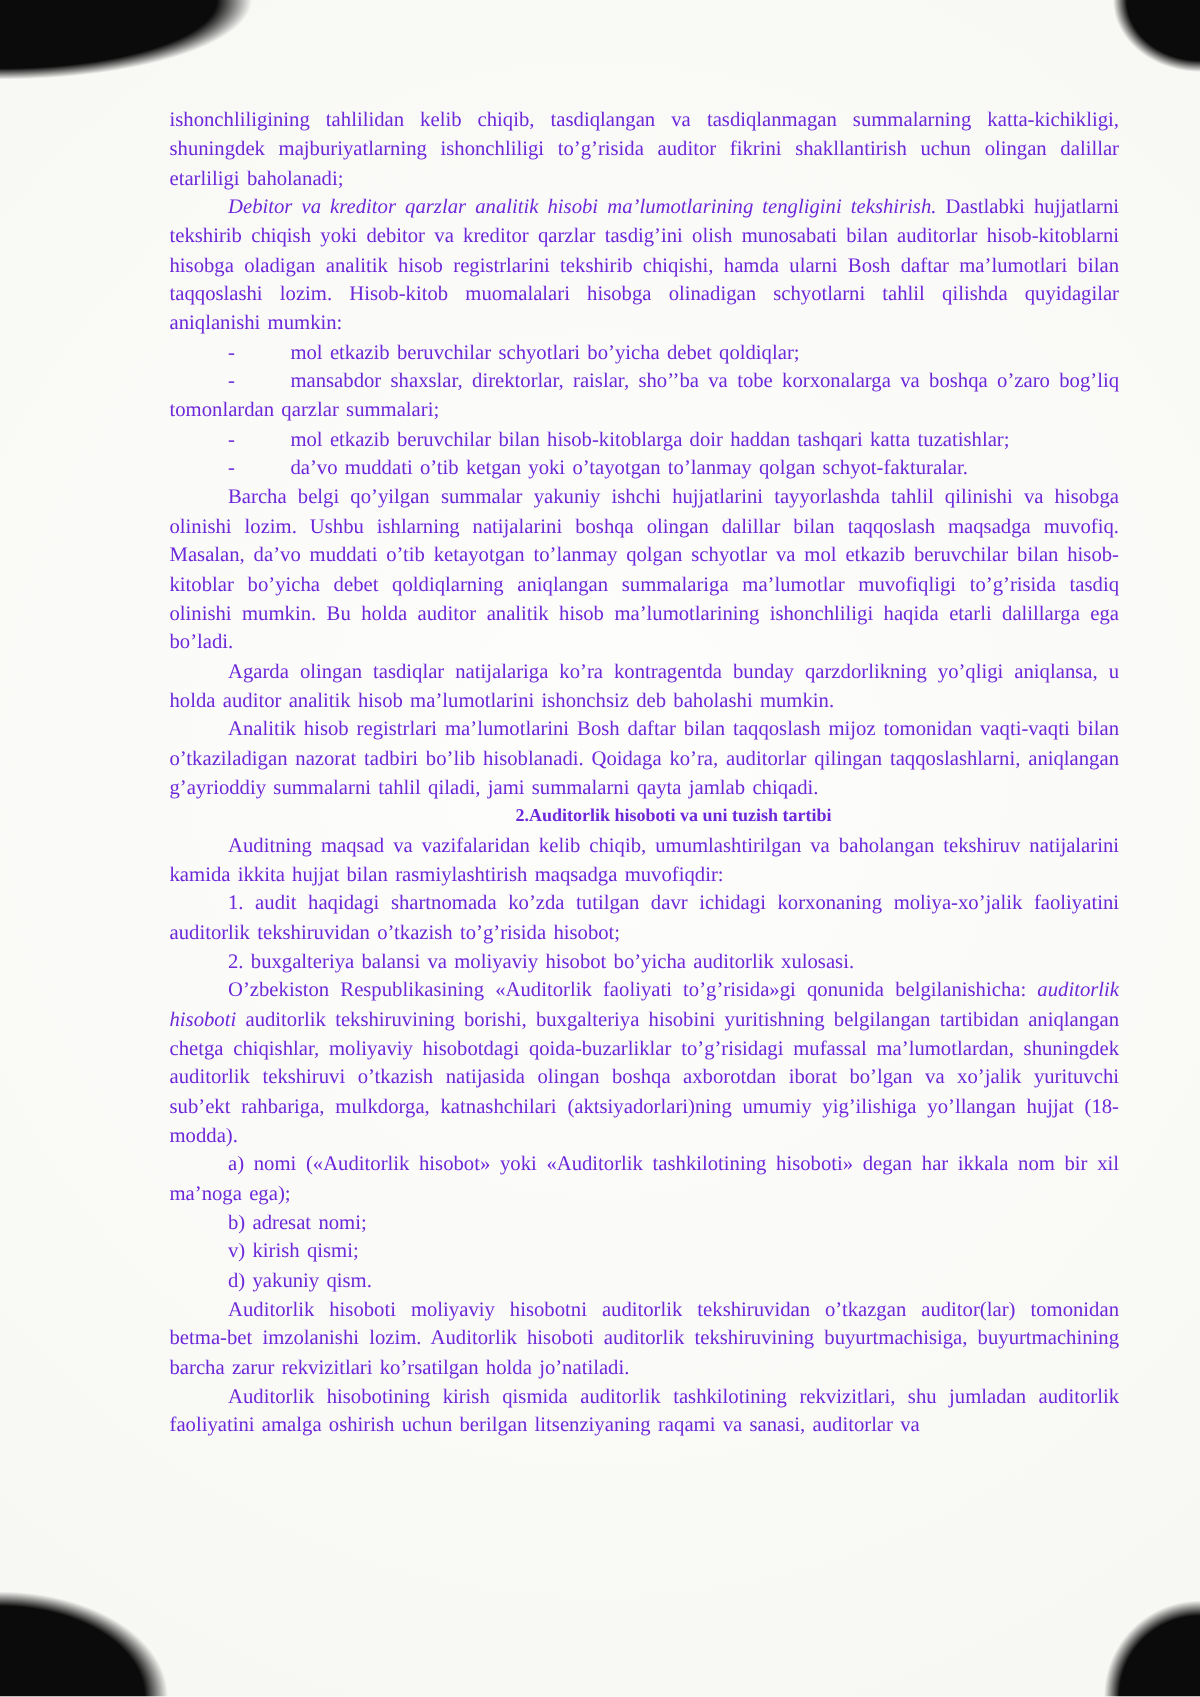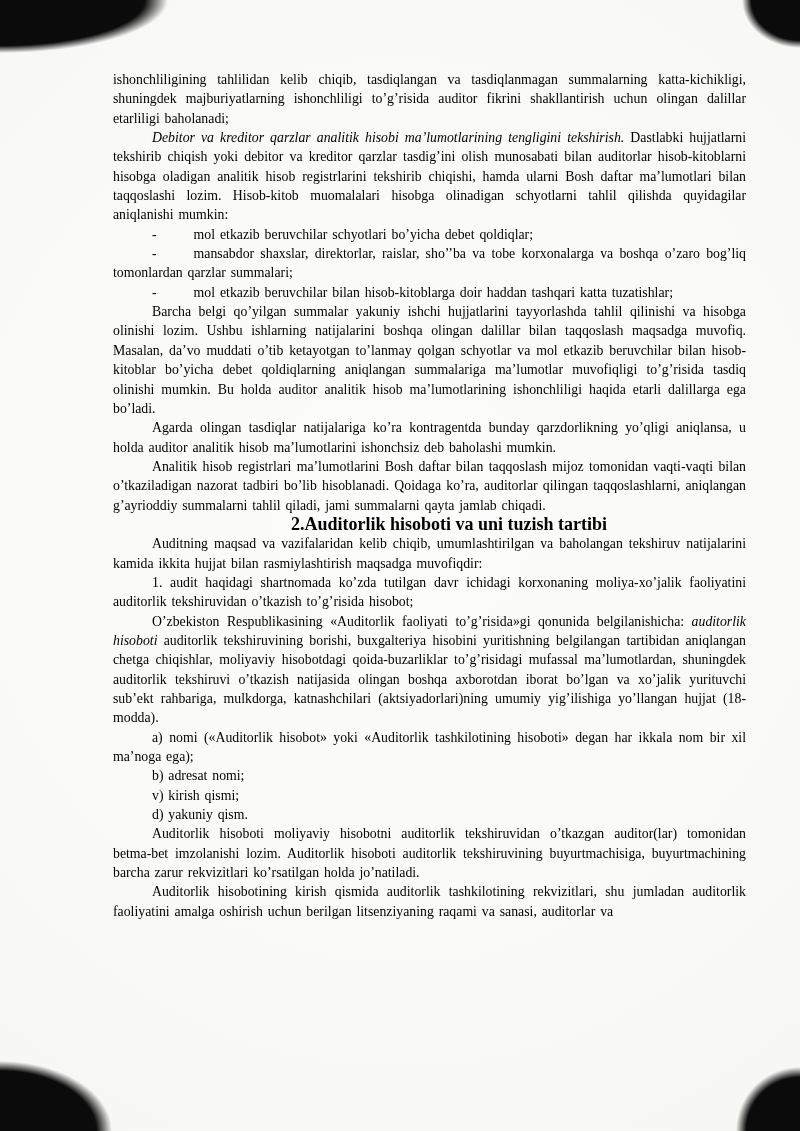--- a/index.html
+++ b/index.html
@@ -23,32 +23,32 @@
   .corner.tr { right: 0; top: 0; width: 58px; height: 48px;
     background: radial-gradient(58px 48px at 100% 0, #0b0b0b 84%, rgba(11,11,11,0) 100%); }
   .corner.bl { left: 0; bottom: 0; width: 112px; height: 70px;
     background: radial-gradient(112px 70px at 0 100%, #0b0b0b 86%, rgba(11,11,11,0) 100%); }
   .corner.br { right: 0; bottom: 0; width: 64px; height: 64px;
     background: radial-gradient(64px 64px at 100% 100%, #0b0b0b 84%, rgba(11,11,11,0) 100%); }
 
   .text-block {
     position: absolute;
     left: 113px; top: 70px; width: 633px;
-    color: #000000;
+    color: #6d28d9;
     font-size: 13.8px;
     line-height: 19.35px;
     text-align: justify;
     word-spacing: 1.4px;
     z-index: 2;
   }
   .text-block p { margin: 0; text-indent: 39px; }
   .text-block p.no-indent { text-indent: 0; }
   .dash { padding-right: 37px; }
   .section-heading {
-    font-size: 18px;
+    font-size: 12px;
     font-weight: bold;
     text-align: center;
     text-indent: 0;
     margin: 14px 0 0 0;
     line-height: 19.35px;
     word-spacing: 0;
   }
   em { }
 </style>
 </head>
@@ -63,32 +63,34 @@
 
 <div class="text-block">
 
   <p class="no-indent">ishonchliligining tahlilidan kelib chiqib, tasdiqlangan va tasdiqlanmagan summalarning katta-kichikligi, shuningdek majburiyatlarning ishonchliligi to’g’risida auditor fikrini shakllantirish uchun olingan dalillar etarliligi baholanadi;</p>
 
   <p><em>Debitor va kreditor qarzlar analitik hisobi ma’lumotlarining tengligini tekshirish.</em><span> Dastlabki hujjatlarni tekshirib chiqish yoki debitor va kreditor qarzlar tasdig’ini olish munosabati bilan auditorlar hisob-kitoblarni hisobga oladigan analitik hisob registrlarini tekshirib chiqishi, hamda ularni Bosh daftar ma’lumotlari bilan taqqoslashi lozim. Hisob-kitob muomalalari hisobga olinadigan schyotlarni tahlil qilishda quyidagilar aniqlanishi mumkin:</span></p>
 
   <p class="bullet"><span class="dash">-</span><span>mol etkazib beruvchilar schyotlari bo’yicha debet qoldiqlar;</span></p>
   <p class="bullet"><span class="dash">-</span><span>mansabdor shaxslar, direktorlar, raislar, sho’’ba va tobe korxonalarga va boshqa o’zaro bog’liq tomonlardan qarzlar summalari;</span></p>
   <p class="bullet"><span class="dash">-</span><span>mol etkazib beruvchilar bilan hisob-kitoblarga doir haddan tashqari katta tuzatishlar;</span></p>
+  <p class="bullet"><span class="dash">-</span><span>da’vo muddati o’tib ketgan yoki o’tayotgan to’lanmay qolgan schyot-fakturalar.</span></p>
 
   <p>Barcha belgi qo’yilgan summalar yakuniy ishchi hujjatlarini tayyorlashda tahlil qilinishi va hisobga olinishi lozim. Ushbu ishlarning natijalarini boshqa olingan dalillar bilan taqqoslash maqsadga muvofiq. Masalan, da’vo muddati o’tib ketayotgan to’lanmay qolgan schyotlar va mol etkazib beruvchilar bilan hisob-kitoblar bo’yicha debet qoldiqlarning aniqlangan summalariga ma’lumotlar muvofiqligi to’g’risida tasdiq olinishi mumkin. Bu holda auditor analitik hisob ma’lumotlarining ishonchliligi haqida etarli dalillarga ega bo’ladi.</p>
 
   <p>Agarda olingan tasdiqlar natijalariga ko’ra kontragentda bunday qarzdorlikning yo’qligi aniqlansa, u holda auditor analitik hisob ma’lumotlarini ishonchsiz deb baholashi mumkin.</p>
 
   <p>Analitik hisob registrlari ma’lumotlarini Bosh daftar bilan taqqoslash mijoz tomonidan vaqti-vaqti bilan o’tkaziladigan nazorat tadbiri bo’lib hisoblanadi. Qoidaga ko’ra, auditorlar qilingan taqqoslashlarni, aniqlangan g’ayrioddiy summalarni tahlil qiladi, jami summalarni qayta jamlab chiqadi.</p>
 
   <p class="section-heading">2.Auditorlik hisoboti va uni tuzish tartibi</p>
 
   <p>Auditning maqsad va vazifalaridan kelib chiqib, umumlashtirilgan va baholangan tekshiruv natijalarini kamida ikkita hujjat bilan rasmiylashtirish maqsadga muvofiqdir:</p>
 
   <p>1. audit haqidagi shartnomada ko’zda tutilgan davr ichidagi korxonaning moliya-xo’jalik faoliyatini auditorlik tekshiruvidan o’tkazish to’g’risida hisobot;</p>
+  <p>2. buxgalteriya balansi va moliyaviy hisobot bo’yicha auditorlik xulosasi.</p>
 
   <p><span>O’zbekiston Respublikasining «Auditorlik faoliyati to’g’risida»gi qonunida belgilanishicha: </span><em>auditorlik hisoboti</em><span> auditorlik tekshiruvining borishi, buxgalteriya hisobini yuritishning belgilangan tartibidan aniqlangan chetga chiqishlar, moliyaviy hisobotdagi qoida-buzarliklar to’g’risidagi mufassal ma’lumotlardan, shuningdek auditorlik tekshiruvi o’tkazish natijasida olingan boshqa axborotdan iborat bo’lgan va xo’jalik yurituvchi sub’ekt rahbariga, mulkdorga, katnashchilari (aktsiyadorlari)ning umumiy yig’ilishiga yo’llangan hujjat (18-modda).</span></p>
 
 
   <p>a) nomi («Auditorlik hisobot» yoki «Auditorlik tashkilotining hisoboti» degan har ikkala nom bir xil ma’noga ega);</p>
   <p>b) adresat nomi;</p>
   <p>v) kirish qismi;</p>
   <p>d) yakuniy qism.</p>
 
   <p>Auditorlik hisoboti moliyaviy hisobotni auditorlik tekshiruvidan o’tkazgan auditor(lar) tomonidan betma-bet imzolanishi lozim. Auditorlik hisoboti auditorlik tekshiruvining buyurtmachisiga, buyurtmachining barcha zarur rekvizitlari ko’rsatilgan holda jo’natiladi.</p>

